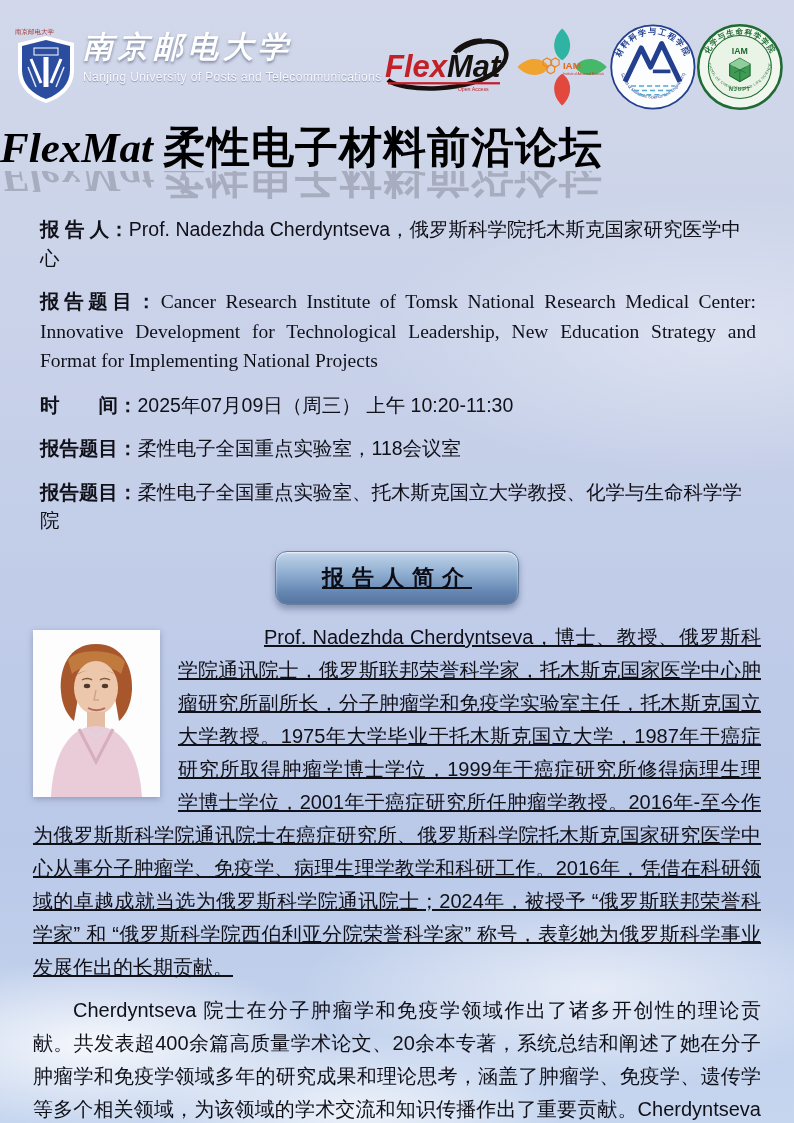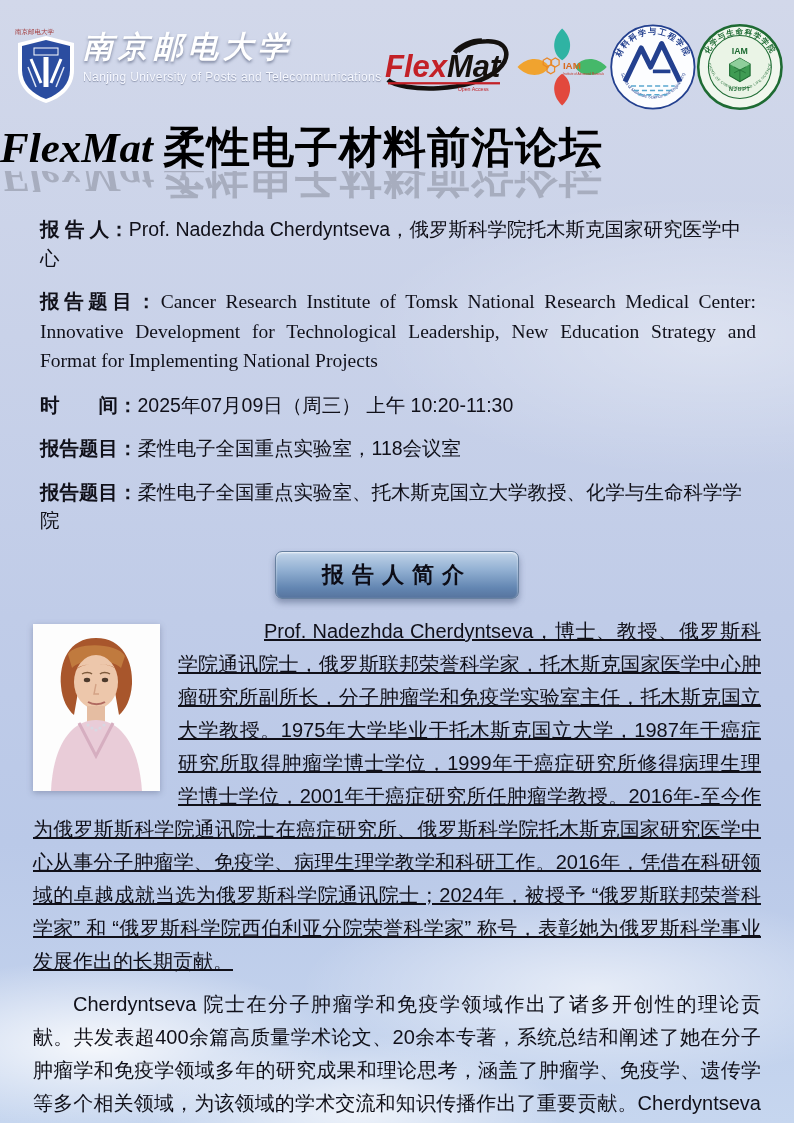--- a/index.html
+++ b/index.html
@@ -40,26 +40,26 @@
 
   
   .info { margin:14px 38px 0 40px; }
   .info-row { font-size:19.5px; line-height:28.5px; margin-bottom:15px; color:#101019; }
   .info-row.justified { text-align:justify; }
   .info-label { font-weight:bold; white-space:pre; }
   .serif-val { font-family:"Liberation Serif","DejaVu Serif",serif; }
 
   
   .intro-btn {
-    display:block; margin:16px auto 0; width:244px; height:48px;
-    border:1px solid #67809f; border-radius:7px; cursor:pointer;
+    display:block; margin:16px auto 0; width:244px; height:54px;
+    border:1px solid #67809f; border-radius:12px; cursor:pointer;
     background:linear-gradient(180deg,#c2d4e9 0%, #93b1d3 38%, #6386b2 78%, #57749e 100%);
     box-shadow:0 4px 6px rgba(60,75,110,0.45), inset 0 1px 2px rgba(255,255,255,0.8);
     font-size:22px; font-weight:bold; letter-spacing:8px; color:#0c0c16;
-    font-family:"Liberation Sans","DejaVu Sans",sans-serif; text-align:center;
+    font-family:"Liberation Sans","DejaVu Sans",sans-serif; text-align:center;text-decoration:underline;
   }
 
   
   .bio { margin:16px 33px 0 33px; font-size:20px; line-height:33px; text-align:justify; color:#101019; }
   .photo-frame { float:left; width:127px; height:167px; margin:9px 18px 4px 0; background:#fdfdfd;
     box-shadow:0 2px 6px rgba(90,100,130,0.45); }
   .bio-p1 { text-indent:4.3em;text-decoration:underline; }
   .bio-p2 { text-indent:2em; margin-top:10px; clear:none; }
 </style>
 </head>

